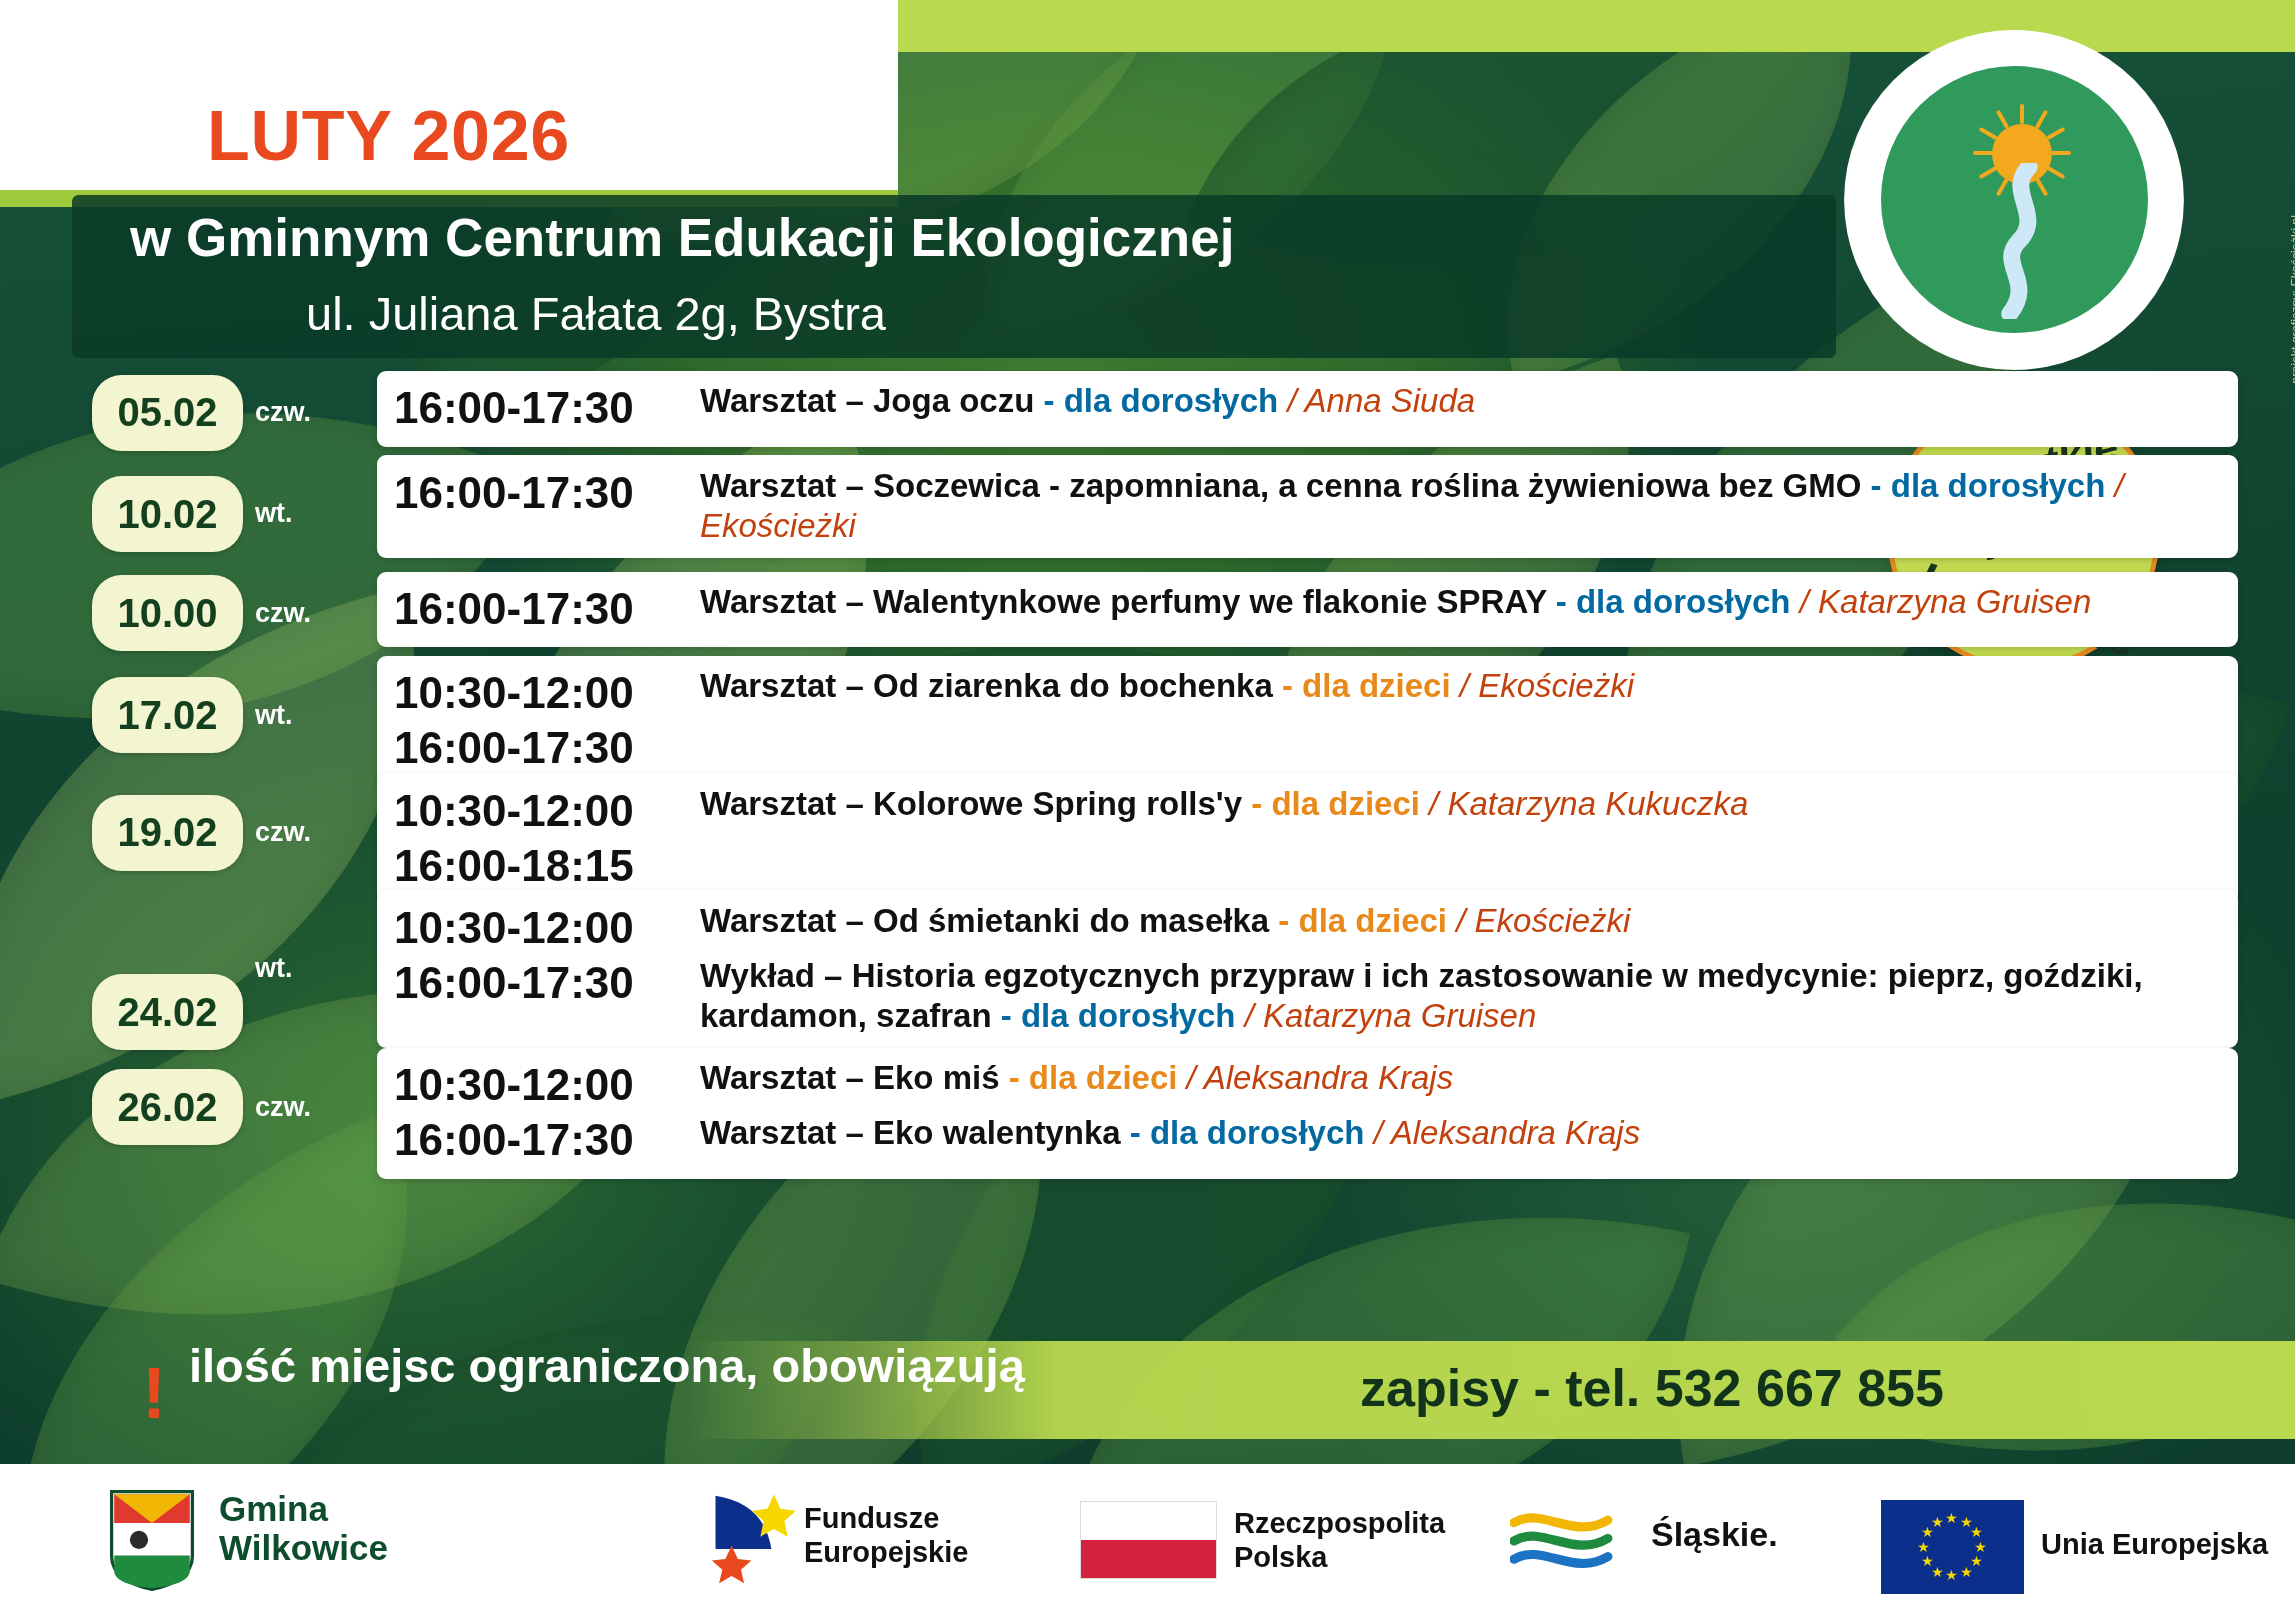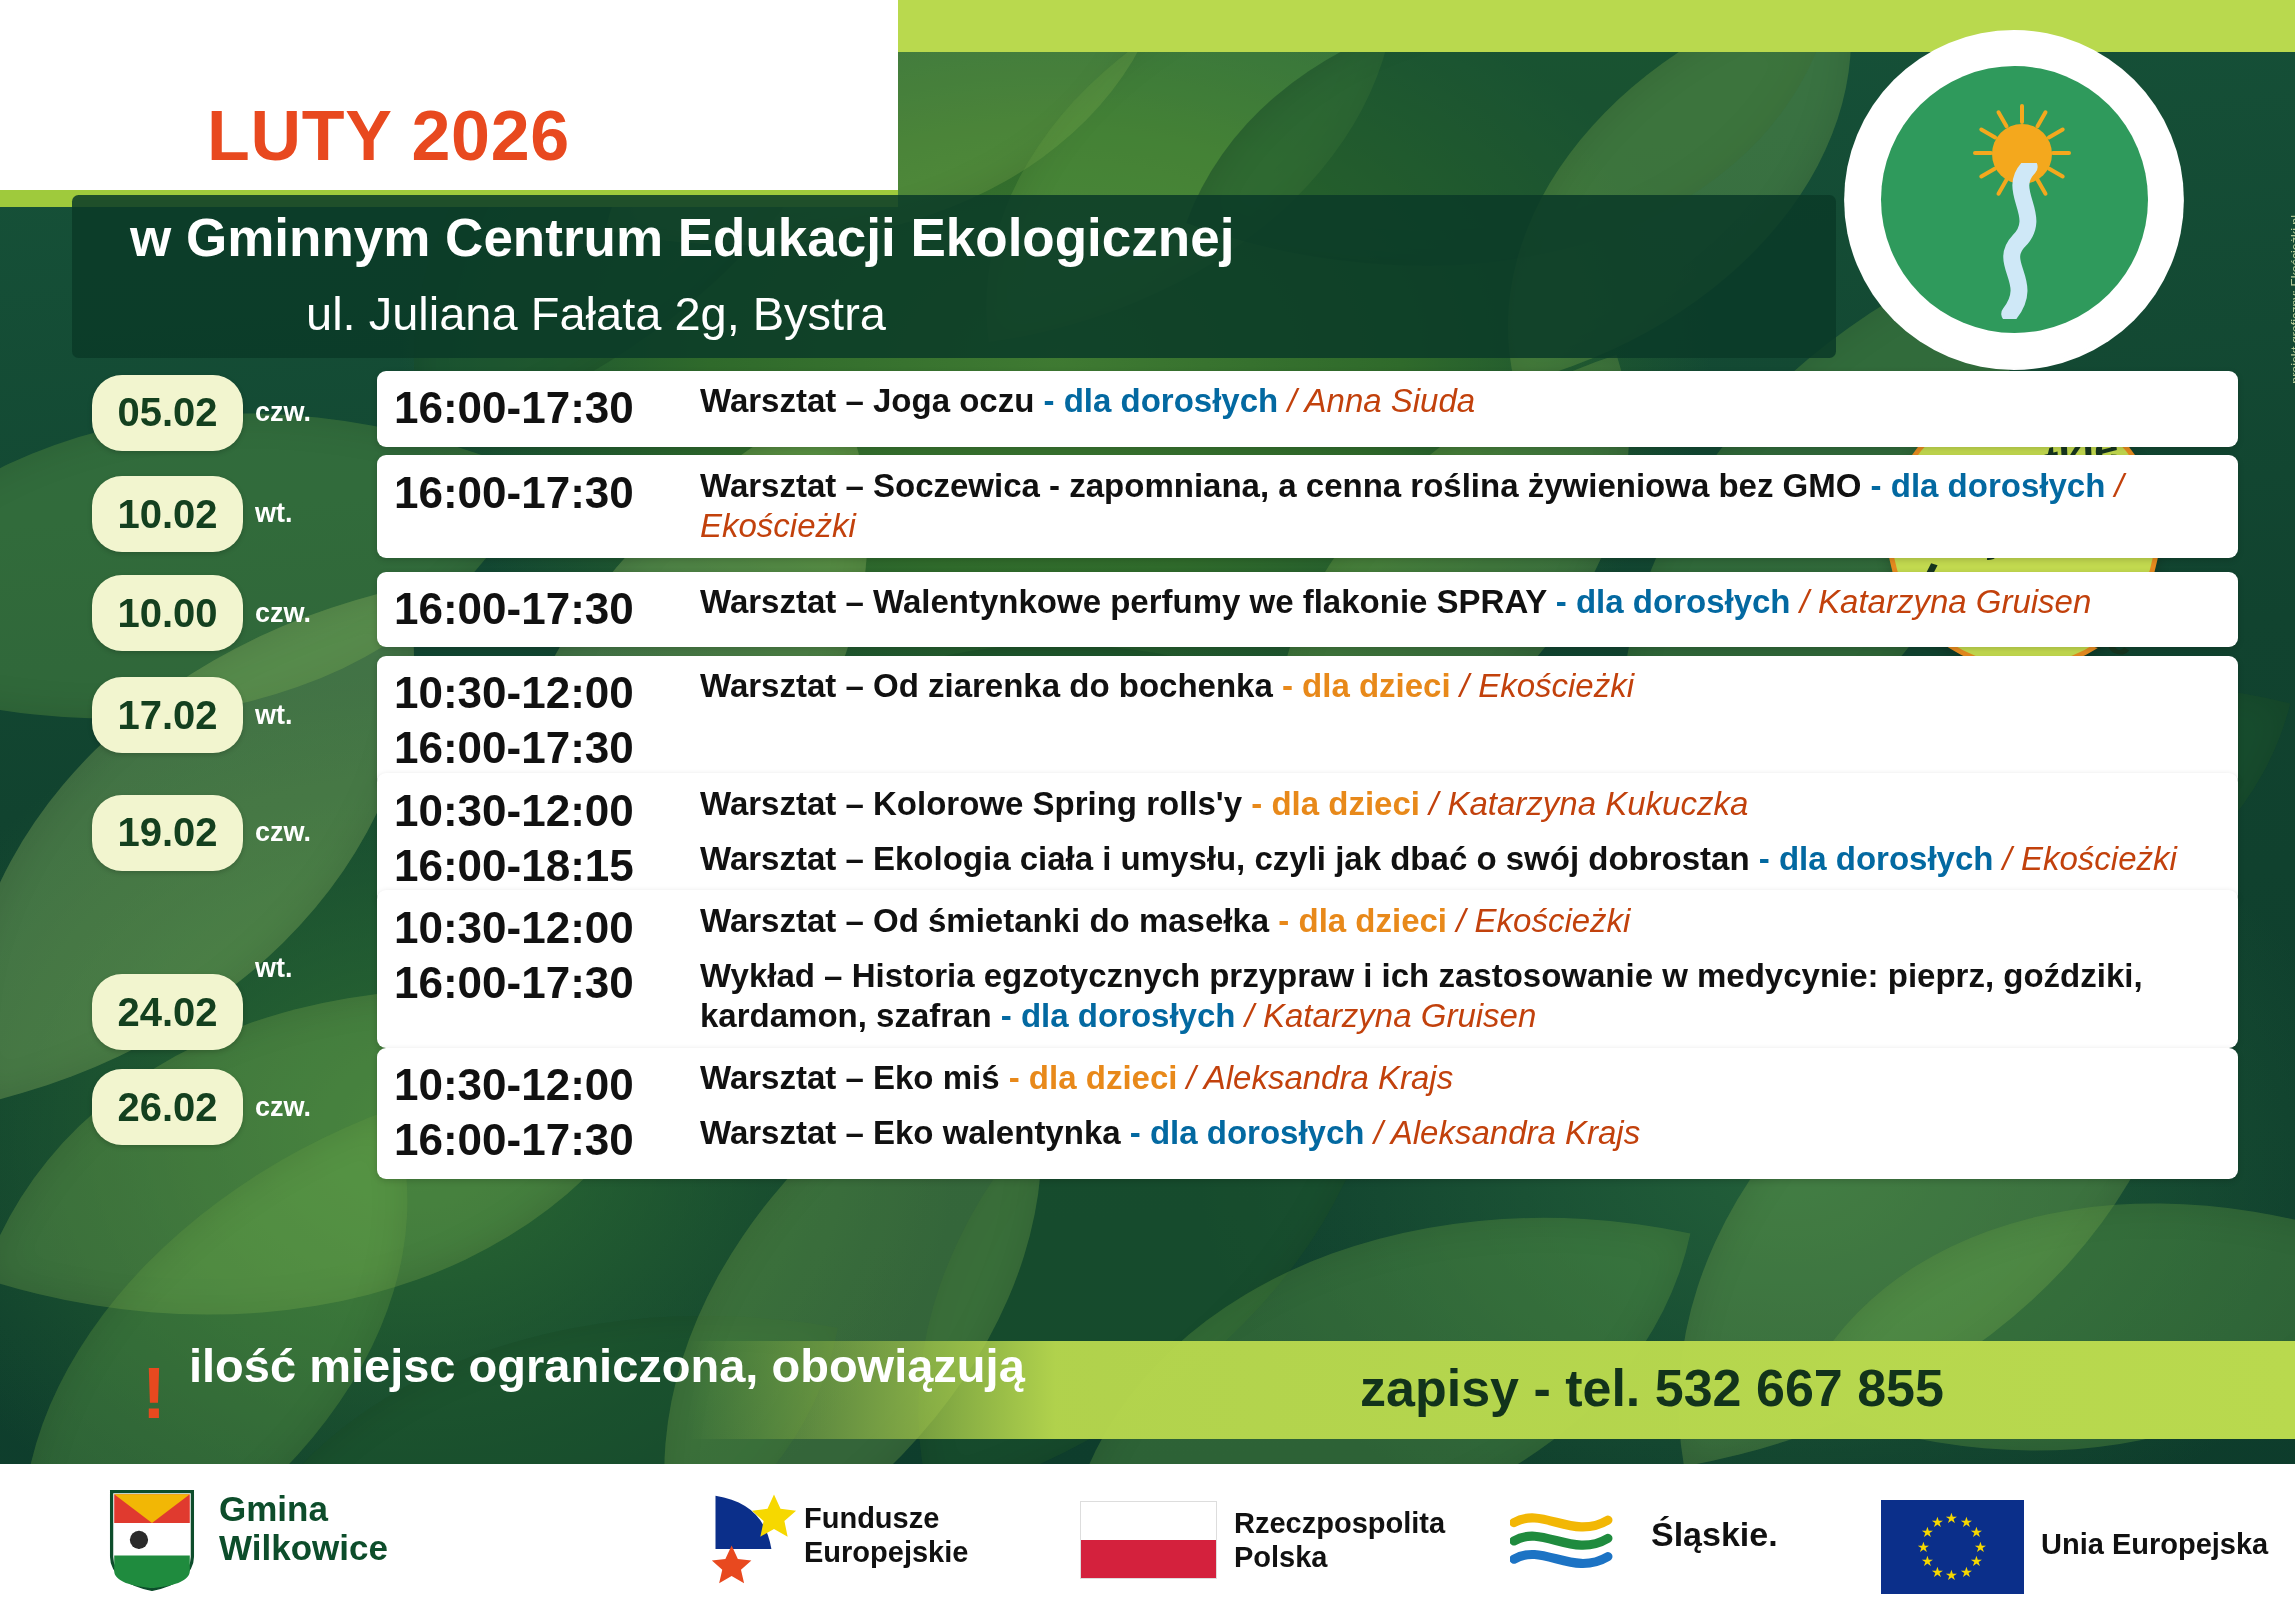--- a/index.html
+++ b/index.html
@@ -437,21 +437,20 @@
       <div class="row" style="height: 103px;">
         <div class="date-pill" style="top: 21.5px;">19.02</div>
         <div class="dow" style="top: 44px;">czw.</div>
         <div class="white-card">
           <div class="ev">
             <div class="ev-time">10:30-12:00</div>
             <div class="ev-desc"><span>Warsztat – Kolorowe Spring rolls'y</span><span class="aud-kids"> - dla dzieci</span><span class="lecturer"> / Katarzyna Kukuczka</span></div>
           </div>
           <div class="ev">
             <div class="ev-time">16:00-18:15</div>
-            <div class="ev-desc"><span>Warsztat – Ekologia ciała i umysłu, czyli jak dbać o swój dobrostan</span><span class="aud-adult"> - dla dorosłych</span><span class="lecturer"> / Ekościeżki</span></div>
           </div>
         </div>
       </div>
       <div class="row" style="height: 143px;">
         <div class="date-pill" style="top: 41px; margin-top: 43px;">24.02</div>
         <div class="dow" style="top: 63px;">wt.</div>
         <div class="white-card">
           <div class="ev">
             <div class="ev-time">10:30-12:00</div>
             <div class="ev-desc"><span>Warsztat – Od śmietanki do masełka</span><span class="aud-kids"> - dla dzieci</span><span class="lecturer"> / Ekościeżki</span></div>

